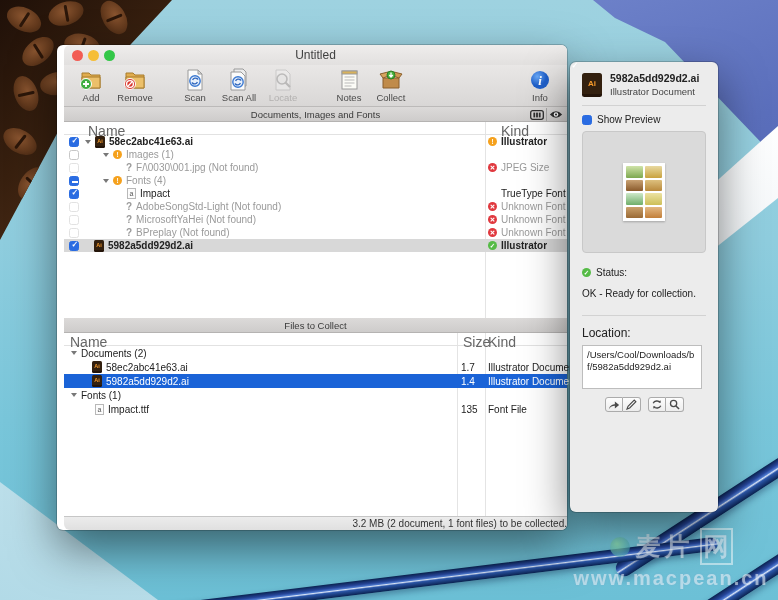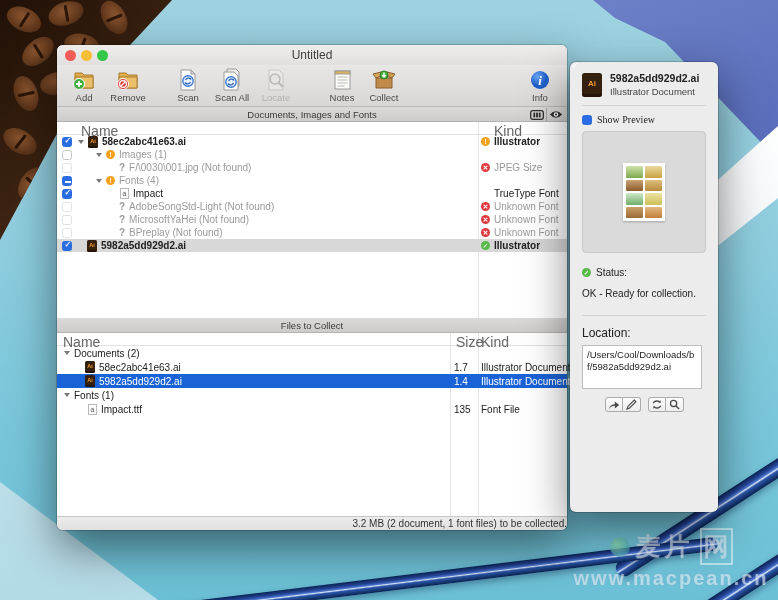--- a/index.html
+++ b/index.html
@@ -36,21 +36,21 @@
   .wm-logo { width:20px; height:20px; border-radius:50%;
              background:radial-gradient(circle at 35% 35%, rgba(140,220,170,.8), rgba(40,140,190,.55)); }
   .wm-box { border:2px solid rgba(255,255,255,.5); padding:0 2px; letter-spacing:0; }
   .watermark .wm-row2 { font-size:20px; font-weight:bold; letter-spacing:2px; margin-top:2px; }
 
   
   .win { position:absolute; background:#fff; border-radius:6px; z-index:10;
          box-shadow:0 18px 45px rgba(0,0,0,.5), 0 0 0 1px rgba(0,0,0,.18); }
 
   
-  .main-win { left:57px; top:45px; width:510px; height:485px; display:flex; flex-direction:column; }
+  .main-win { left:57px; top:45px; width:510px; height:485px; display:flex; flex-direction:column;padding-left:7px; }
   .titlebar { height:20px; background:linear-gradient(#efedec,#e2e0df); border-radius:6px 6px 0 0;
               position:relative; display:flex; align-items:center; justify-content:center; }
   .tl { position:absolute; top:5px; width:11px; height:11px; border-radius:50%; }
   .tl.red{ left:8px; background:#f25c54; } .tl.yel{ left:24px; background:#f6be36; } .tl.grn{ left:40px; background:#33c748; }
   .win-title { font-size:12px; color:#3f3f3f; }
   .toolbar { height:42px; background:linear-gradient(#e9e7e6,#d9d7d6); border-bottom:1px solid #bcbab9;
              display:flex; align-items:flex-start; padding:2px 6px 0 6px; }
   .tbtn { width:42px; display:flex; flex-direction:column; align-items:center; gap:0; cursor:default; }
   .tbtn .ticon { height:26px; display:flex; align-items:center; justify-content:center; }
   .tbtn .tlabel { font-size:9.5px; color:#4a4a4a; line-height:10px; }
@@ -100,21 +100,21 @@
                font-size:10px; color:#333;justify-content:flex-end; }
 
   
   .info-win { left:570px; top:62px; width:148px; height:450px; background:#ececec; padding:10px 12px; }
   .ip-head { display:flex; align-items:center; gap:8px; padding-bottom:8px; border-bottom:1px solid #d2d2d2; }
   .ai-ic.big { width:20px; height:24px; font-size:8px; border-radius:2.5px; border-bottom:3px solid #241409; }
   .ip-title { font-size:10.5px; font-weight:bold; color:#222; }
   .ip-sub { font-size:9.5px; color:#444; margin-top:2px; }
   .ip-showrow { display:flex; align-items:center; gap:5px; margin:8px 0 6px 0; }
   .ip-showrow .cb { position:static; }
-  .ip-showlabel { font-size:10px; color:#222;font-family:Liberation Serif, serif; }
+  .ip-showlabel { font-size:10px; color:#222; }
   .preview-box { width:124px; height:122px; background:#dadada; border:1px solid #c8c8c8; border-radius:4px;
                  display:flex; align-items:center; justify-content:center; }
   .thumb { width:42px; height:58px; background:#fff; box-shadow:0 1px 2px rgba(0,0,0,.25);
            display:grid; grid-template-columns:1fr 1fr; gap:2px; padding:3px; }
   .thumb span { border-radius:1px; }
   .t1{background:linear-gradient(#cfe3a8,#7da84f);} .t2{background:linear-gradient(#e8d9a0,#c9a23f);}
   .t3{background:linear-gradient(#c9a273,#8a5a2b);} .t4{background:linear-gradient(#ddc07e,#b9893c);}
   .t5{background:linear-gradient(#cde8c8,#6fae6a);} .t6{background:linear-gradient(#ece2a2,#cdbf58);}
   .t7{background:linear-gradient(#caa06b,#9a6a35);} .t8{background:linear-gradient(#e3b781,#c27f3a);}
   .ip-statrow { display:flex; align-items:center; gap:5px; margin-top:14px; }

